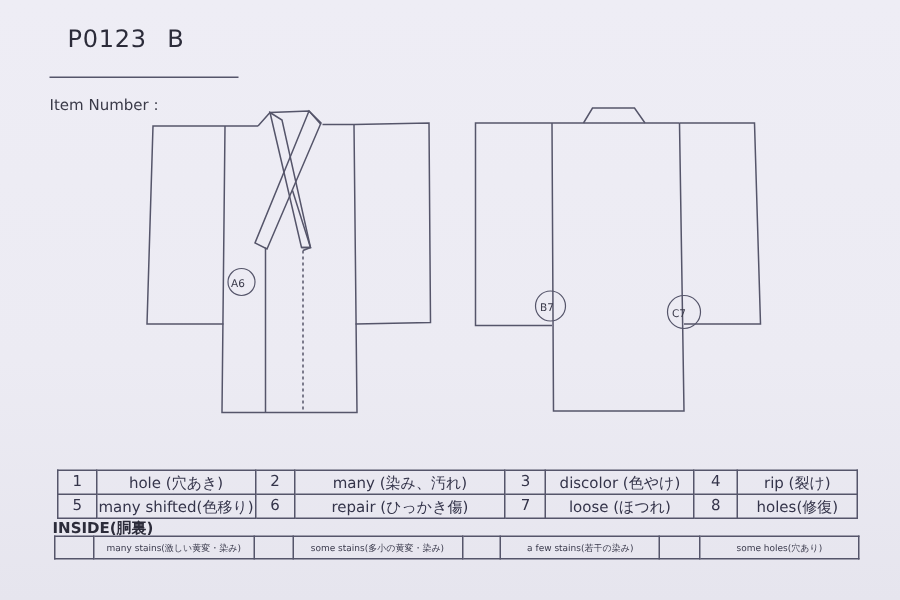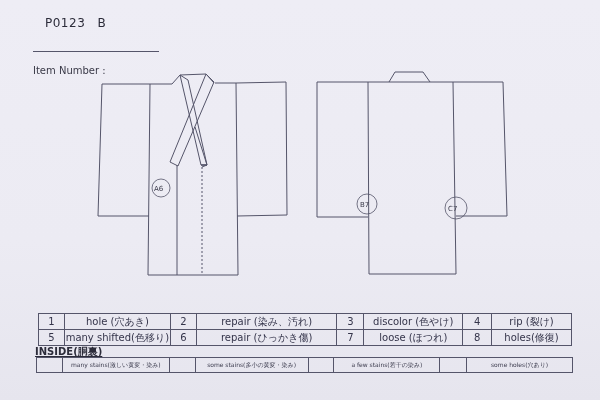--- a/index.html
+++ b/index.html
@@ -3,29 +3,29 @@
 <meta charset="utf-8">
 <style>
   html, body { margin:0; padding:0; }
   body {
     width:600px; height:400px; overflow:hidden; position:relative;
     background: linear-gradient(180deg, #eeedf5 0%, #ecebf3 60%, #e6e5ee 100%);
     font-family: "DejaVu Sans", sans-serif; color:#2a2a35;
   }
   .abs { position:absolute; }
   #item-label { left:33px; top:17px; font-size:10px; color:#3a3a48;margin-top:48px; }
-  #item-number { left:45px; top:16px; font-size:12px; color:#2c2c3a; letter-spacing:0.5px; word-spacing:8px; }
+  #item-number { left:45px; top:16px; font-size:16px; color:#2c2c3a; letter-spacing:0.5px; word-spacing:8px; }
   #item-underline { left:33px; top:51px; width:126px; height:1px; background:#55556a; }
   svg.drawing { position:absolute; left:0; top:0; }
   table.legend {
     position:absolute; left:38px; top:313px; width:534px; border-collapse:collapse;
     font-size:10px; color:#34344a;
   }
   table.legend td { border:1px solid #55556a; height:15px; padding:0; text-align:center; white-space:nowrap; }
-  #inside-label { left:35px; top:345px; font-size:10px; font-weight:bold; color:#2c2c3a;text-decoration:underline; }
+  #inside-label { left:35px; top:345px; font-size:10px; font-weight:bold; color:#2c2c3a; }
   table.inside {
     position:absolute; left:36px; top:357px; width:537px; border-collapse:collapse;
     font-size:6px; color:#3a3a4c;
   }
   table.inside td { border:1px solid #55556a; height:14px; padding:0 2px; text-align:center; white-space:nowrap; }
   .mark-text { font-family:"DejaVu Sans", sans-serif; font-size:7px; fill:#3a3a4a; }
 </style>
 </head>
 <body>
 
@@ -92,21 +92,21 @@
     <col style="width:27px">
       <col style="width:99px">
     <col style="width:29px">
       <col style="width:80px">
   </colgroup>
   <tbody>
       <tr>
     <td>1</td>
     <td>hole (穴あき)</td>
     <td>2</td>
-    <td>repair (染み、汚れ)</td>
+    <td>many (染み、汚れ)</td>
     <td>3</td>
     <td>discolor (色やけ)</td>
     <td>4</td>
     <td>rip (裂け)</td>
   </tr>
   <tr>
     <td>5</td>
     <td>many shifted(色移り)</td>
     <td>6</td>
     <td>repair (ひっかき傷)</td>

